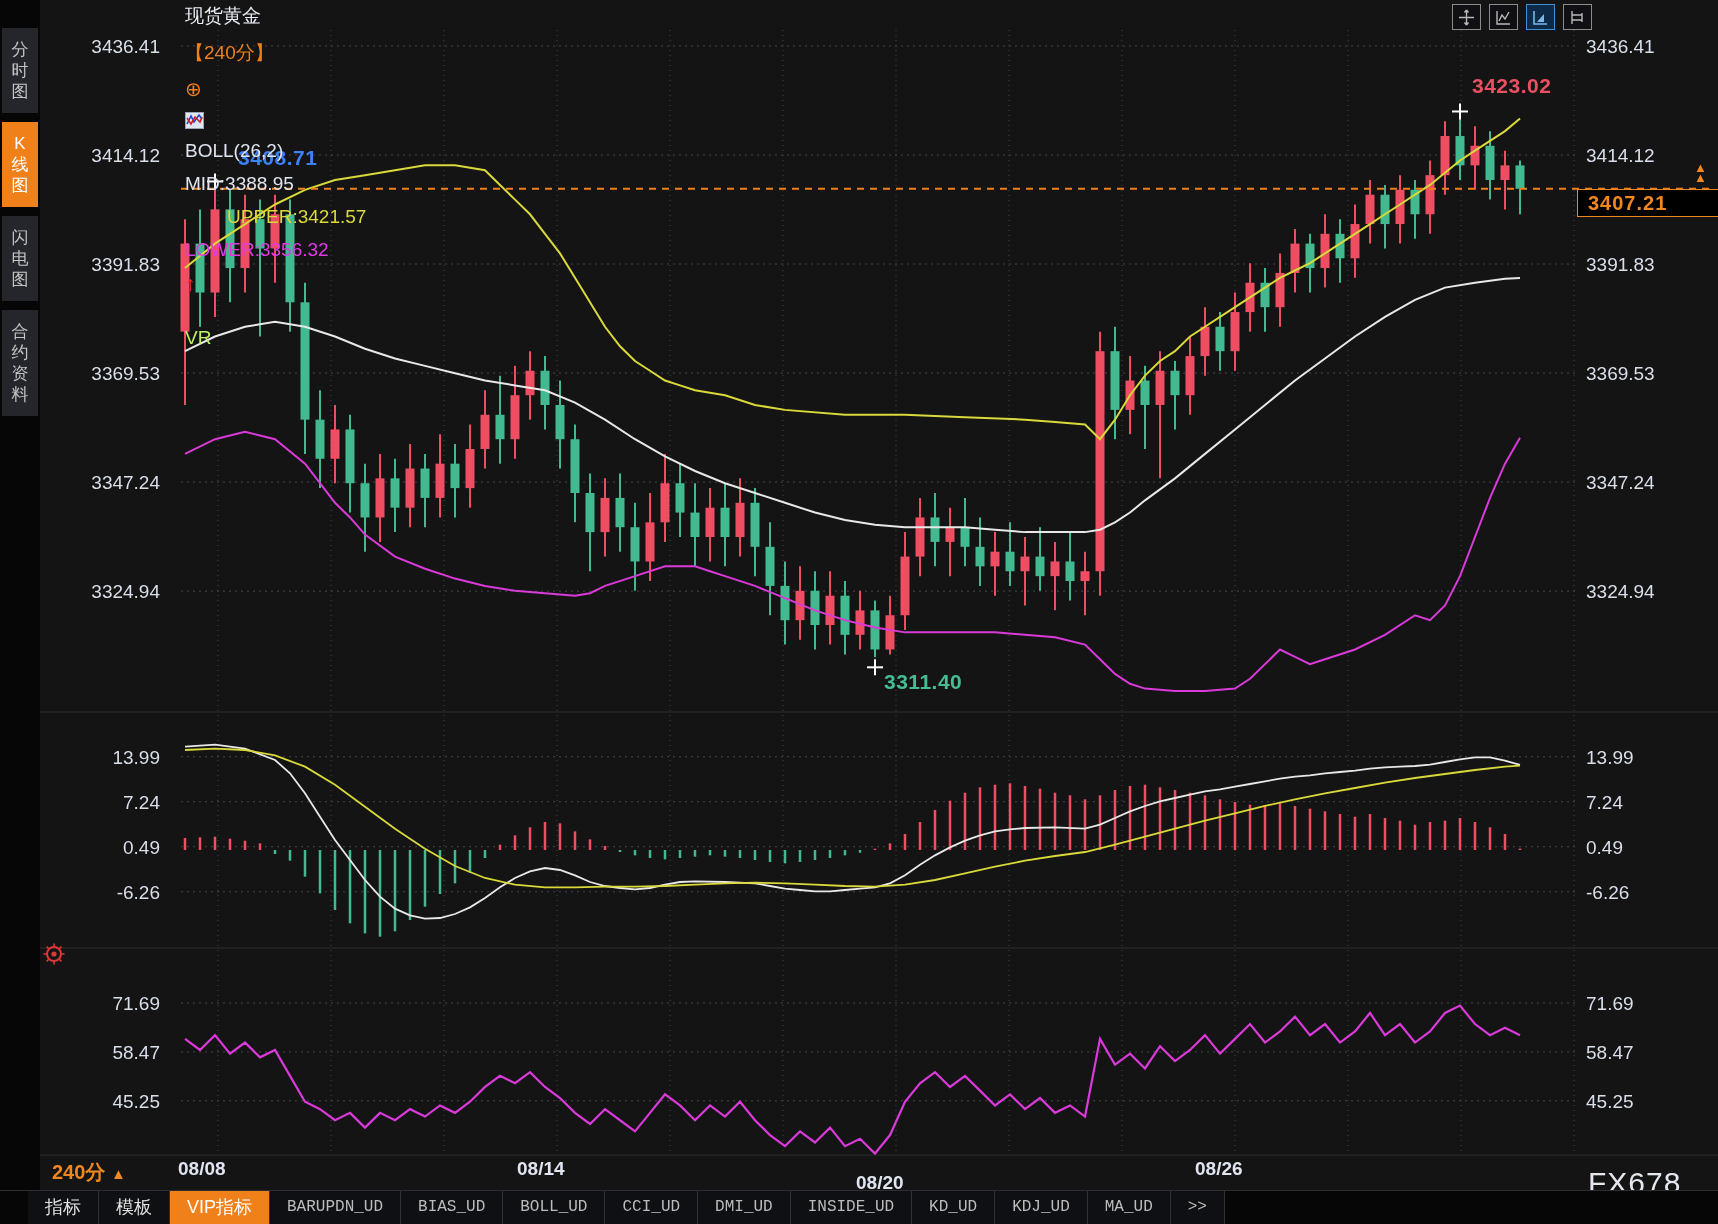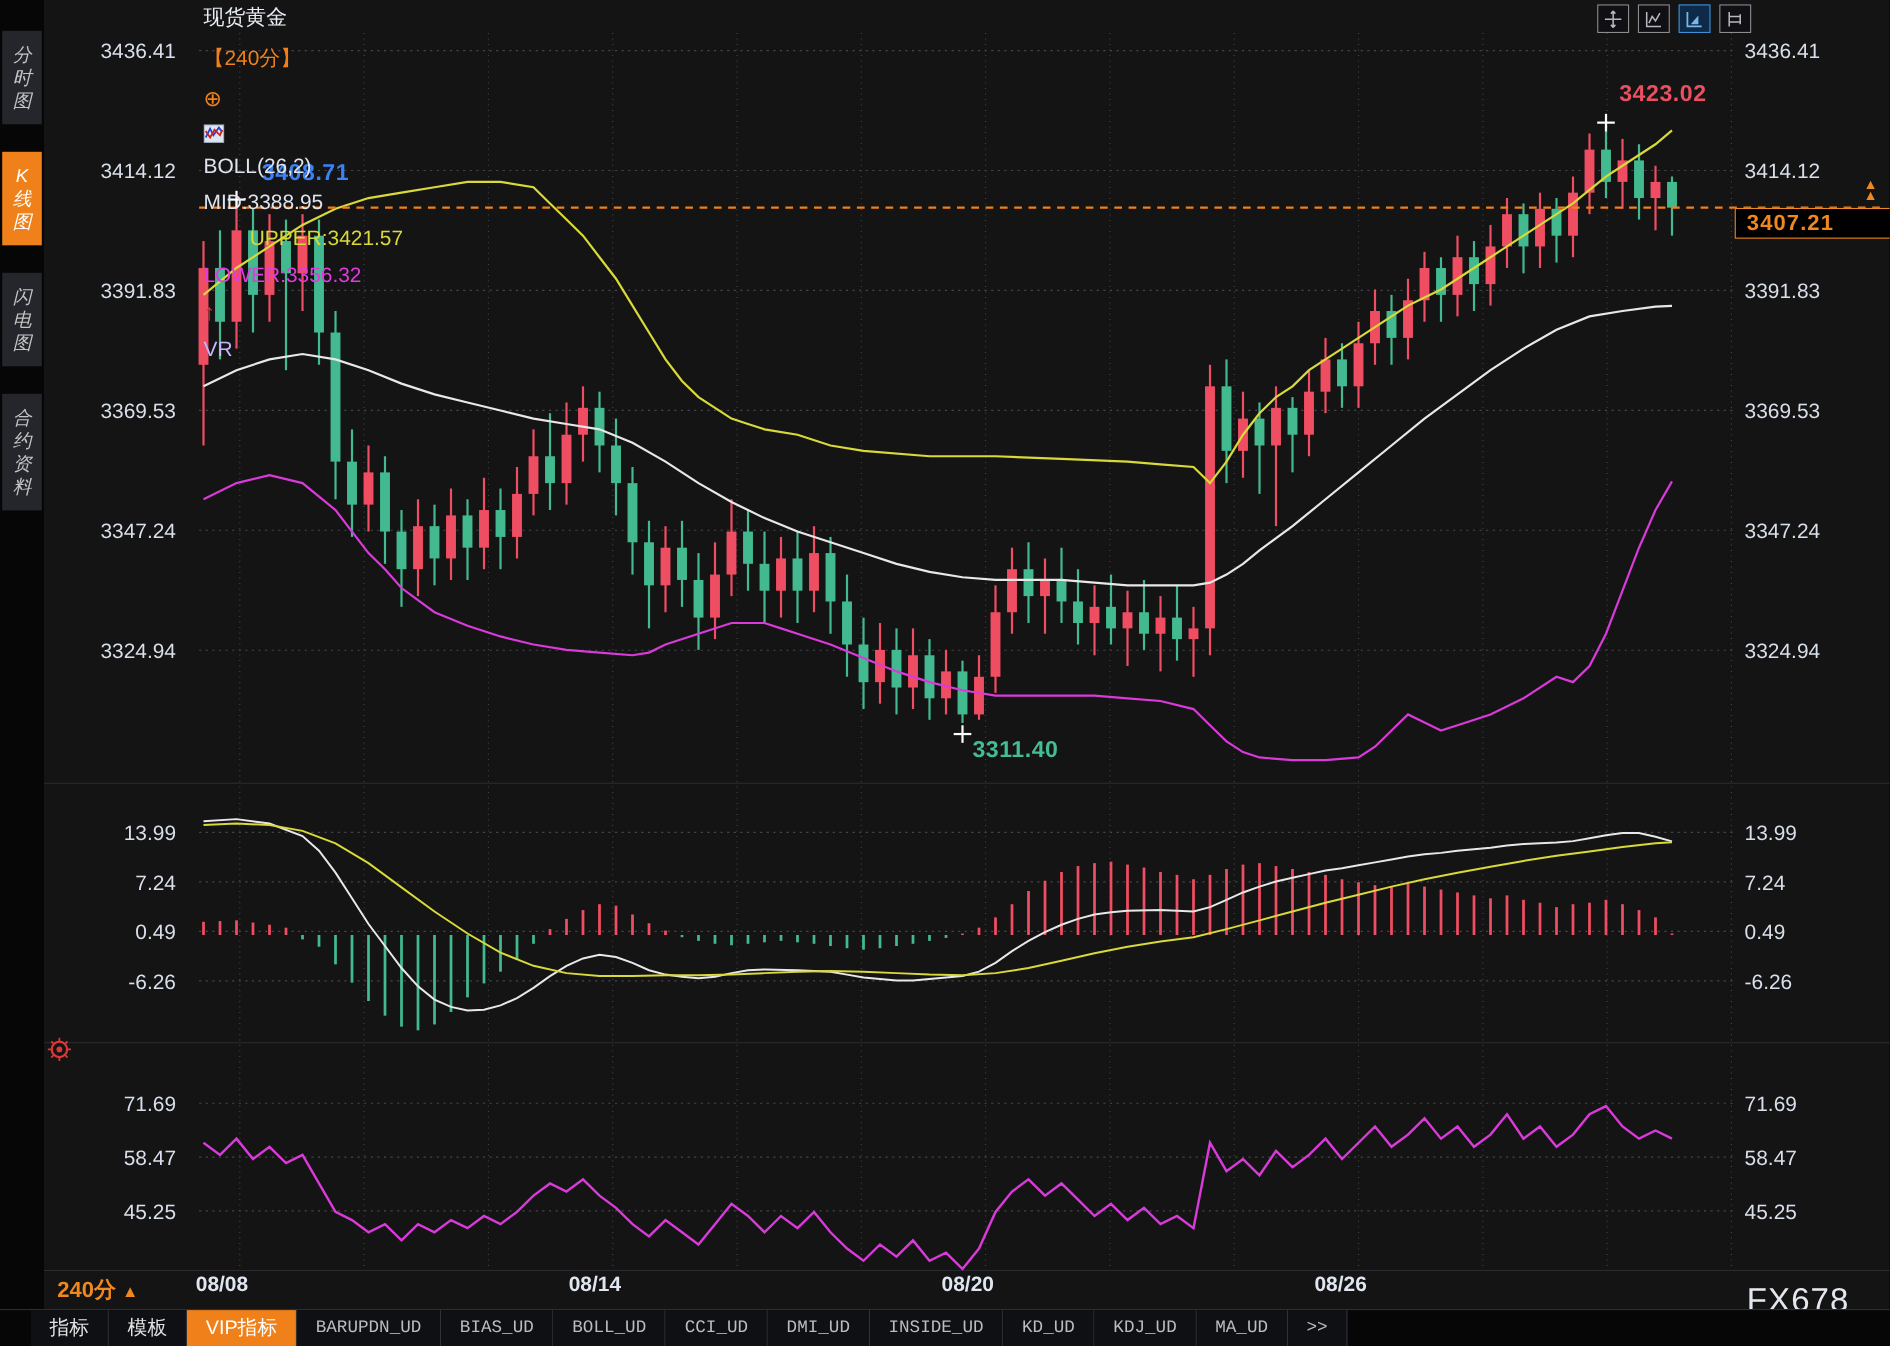--- a/index.html
+++ b/index.html
@@ -1,36 +1,36 @@
 <!DOCTYPE html>
 <html><head>
 <meta charset="utf-8">
 <style>
   html,body{margin:0;padding:0;background:#000;}
   #app{position:relative;width:1718px;height:1224px;background:#141414;overflow:hidden;
        font-family:"Liberation Sans",sans-serif;color:#d9dfea;}
   
   #sidebar{position:absolute;left:0;top:0;width:40px;height:1224px;background:#060606;z-index:6;}
-  .side-item{width:36px;margin:0 2px 25px 2px;padding:11px 0;background:#24262c;color:#c4c4c4;
-             cursor:pointer;font-style:italic;}
+  .side-item{width:36px;margin:0 2px 9px 2px;padding:11px 0;background:#24262c;color:#c4c4c4;
+             cursor:pointer;}
   .side-item:first-child{margin-top:28px;}
   .side-item.active{background:#f0801a;color:#fff;}
   .side-item span{display:block;width:19px;margin:0 auto;font-size:17px;line-height:21px;
                   word-break:break-all;text-align:center;}
   
   #header{position:absolute;left:185px;top:3px;height:26px;display:flex;
           gap:11px;font-size:19px;z-index:7;white-space:nowrap;flex-direction:column;}
   .h-symbol{color:#e8ecf4;}
   .h-period{color:#f0801a;}
   .h-plus{color:#f0801a;font-size:20px;}
   .h-white{color:#dfe4ef;}
   .h-upper{color:#d9d93a;margin-left:42px;}
   .h-lower{color:#e23ae2;}
   .h-arrow{color:#e42f2f;font-weight:bold;font-size:21px;}
-  .h-vr{color:#c4b5fd;}
+  .h-vr{color:#bef264;margin-top:20px;}
   #toolbar{position:absolute;left:1452px;top:4px;display:flex;gap:8px;z-index:7;}
   .tool-btn{width:27px;height:24px;border:1px solid #8c8c8c;background:#101014;display:flex;
             align-items:center;justify-content:center;cursor:pointer;}
   .tool-btn.active{border-color:#3f8fd4;background:#0d2b48;}
   
   #chart-svg{position:absolute;left:0;top:0;z-index:1;}
   svg text{font-family:"Liberation Sans",sans-serif;font-size:19px;fill:#d9dfea;}
   
   .ind-row{position:absolute;left:187px;font-size:19px;display:flex;gap:16px;z-index:5;white-space:nowrap;}
   #macd-row{top:716px;}
@@ -44,21 +44,21 @@
   #ann-high2{left:1472px;top:74px;color:#ea5062;}
   #ann-low{left:884px;top:670px;color:#45bd92;}
   #price-box{position:absolute;left:1577px;top:189px;width:132px;height:26px;background:#000;
              border:1px solid #f0871f;color:#f0871f;font-size:20px;font-weight:600;
              line-height:26px;padding-left:10px;letter-spacing:1px;z-index:6;}
   #price-arrows{position:absolute;left:1694px;top:163px;color:#f0871f;font-size:13px;
                 line-height:10px;text-align:center;z-index:6;}
   
   .xlab{position:absolute;top:1158px;width:80px;text-align:left;font-size:19px;
         font-weight:600;color:#e0e6f1;z-index:5;}
-  #xlab-0{left:178px;} #xlab-1{left:517px;} #xlab-2{left:856px;} #xlab-3{left:1195px;}
+  #xlab-0{left:178px;} #xlab-1{left:517px;} #xlab-2{left:856px;margin-top:14px;} #xlab-3{left:1195px;}
   #period-ctl{position:absolute;left:52px;top:1159px;color:#f0881f;font-size:20px;font-weight:600;
               z-index:6;cursor:pointer;}
   #period-ctl .tri{font-size:15px;}
   #watermark{position:absolute;left:1588px;top:1166px;font-size:30px;color:#e4e8ee;
              letter-spacing:1px;z-index:5;}
   #sun-btn{position:absolute;left:42px;top:942px;z-index:6;cursor:pointer;}
   
   #tabbar{position:absolute;left:0;top:1190px;width:1718px;height:34px;background:#060606;
           border-top:1px solid #2e2e32;display:flex;padding-left:28px;box-sizing:border-box;z-index:7;}
   .tab{height:33px;line-height:33px;padding:0 17px;font-size:18px;color:#e2e2e2;background:#0f1013;

